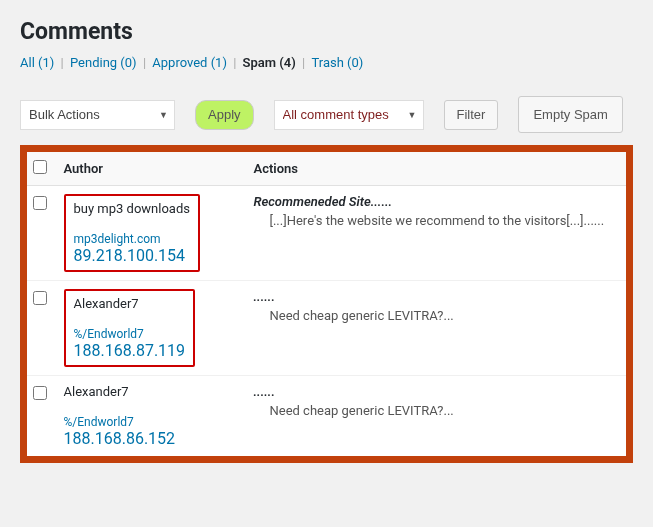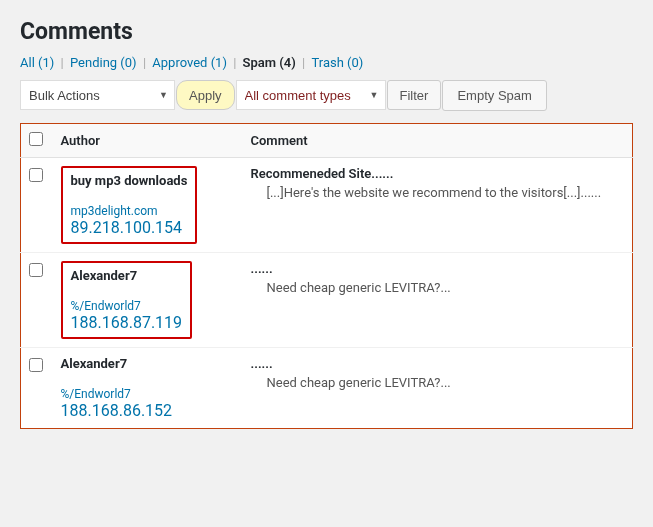--- a/index.html
+++ b/index.html
@@ -15,35 +15,35 @@
       min-height: 527px;
       width: 653px;
     }
     h1.page-title {
       font-size: 23px;
       font-weight: 700;
       color: #23282d;
       margin-bottom: 10px;
     }
     .subsubsub {
-      margin-bottom: 6px;
+      margin-bottom: 22px;
       font-size: 13px;
       color: #555;
     }
     .subsubsub a {
       color: #0073aa;
       text-decoration: none;
     }
     .subsubsub .current { font-weight: 600; color: #23282d; }
     .subsubsub span.sep { color: #aaa; margin: 0 3px; }
 
     .tablenav-top {
       display: flex;
-      align-items: flex-start;
-      gap: 1px;
+      align-items: center;
+      gap: 20px;
       margin-bottom: 8px;
       padding: 4px 0;
     }
     .bulk-actions-select {
       height: 30px;
       border: 1px solid #ddd;
       background: #fff;
       padding: 0 24px 0 8px;
       font-size: 13px;
       color: #444;
@@ -63,21 +63,21 @@
       font-size: 9px;
       color: #555;
       position: absolute;
       right: 7px;
       pointer-events: none;
     }
     .button {
       height: 30px;
       padding: 0 12px;
       border: 1px solid #ccc;
-      background: #fef9c3;
+      background: #bef264;
       color: #555;
       font-size: 13px;
       cursor: pointer;
       border-radius: 11px;
     }
     .comment-types-select {
       height: 30px;
       border: 1px solid #ddd;
       background: #fff;
       padding: 0 24px 0 8px;
@@ -92,35 +92,35 @@
       height: 30px;
       padding: 0 12px;
       border: 1px solid #ccc;
       background: #f7f7f7;
       color: #555;
       font-size: 13px;
       cursor: pointer;
       border-radius: 3px;
     }
     .empty-spam-btn {
-      height: 31px;
+      height: 37px;
       padding: 0 14px;
       border: 1px solid #ccc;
       background: #f7f7f7;
       color: #555;
       font-size: 13px;
       cursor: pointer;
       border-radius: 3px;
     }
 
     .comments-table {
       width: 100%;
       border-collapse: collapse;
       background: #0f172a;
-      border: 1px solid #c2410c;
+      border: 7px solid #c2410c;
     }
     .comments-table th {
       background: #f9f9f9;
       border-bottom: 1px solid #e1e1e1;
       padding: 8px 10px;
       text-align: left;
       font-weight: 600;
       font-size: 13px;
       color: #23282d;
     }
@@ -137,40 +137,41 @@
       font-size: 13px;
     }
     .comments-table td.col-checkbox {
       text-align: center;
       width: 30px;
       padding: 10px 6px;
     }
     .comments-table tr:last-child td { border-bottom: none; }
     .author-name {
       color: #23282d;
-      font-weight: 700;
+      font-weight: 400;
       font-size: 13px;
     }
     .author-site {
       color: #0073aa;
       font-size: 12px;
       text-decoration: none;
       text-align: right;
     }
     .author-ip {
       color: #0073aa;
       font-size: 16px;
       text-decoration: none;
     }
 
     .comment-bold {
       font-weight: 600;
       font-size: 13px;
       color: #23282d;
       margin-bottom: 4px;
+      font-style: italic;
     }
     .comment-text {
       font-size: 13px;
       color: #555;
       margin-left: 16px;
     }
 
     input[type="checkbox"] {
       width: 14px;
       height: 14px;
@@ -220,21 +221,21 @@
     <button class="empty-spam-btn">Empty Spam</button>
   </div>
 
   <table class="comments-table">
     <thead>
       <tr>
         <th class="col-checkbox">
           <input type="checkbox" style="">
         </th>
         <th class="col-author">Author</th>
-        <th>Comment</th>
+        <th>Actions</th>
       </tr>
     </thead>
     <tbody id="comments-tbody">
 
     <tr class="row-tr">
           <td class="col-checkbox"><input type="checkbox" style=""></td>
           <td class="col-author-td"><div class="author-box" style="border: 2px solid rgb(204, 0, 0); padding: 5px 8px; display: inline-block; border-radius: 2px;"><div class="author-name">buy mp3 downloads</div><br><a class="author-site" href="#">mp3delight.com</a><br><a class="author-ip" href="#">89.218.100.154</a></div></td>
           <td class="col-comment-td">
             <div class="comment-bold">Recommeneded Site......</div>
             <div class="comment-text">[...]Here's the website we recommend to the visitors[...]......</div>

